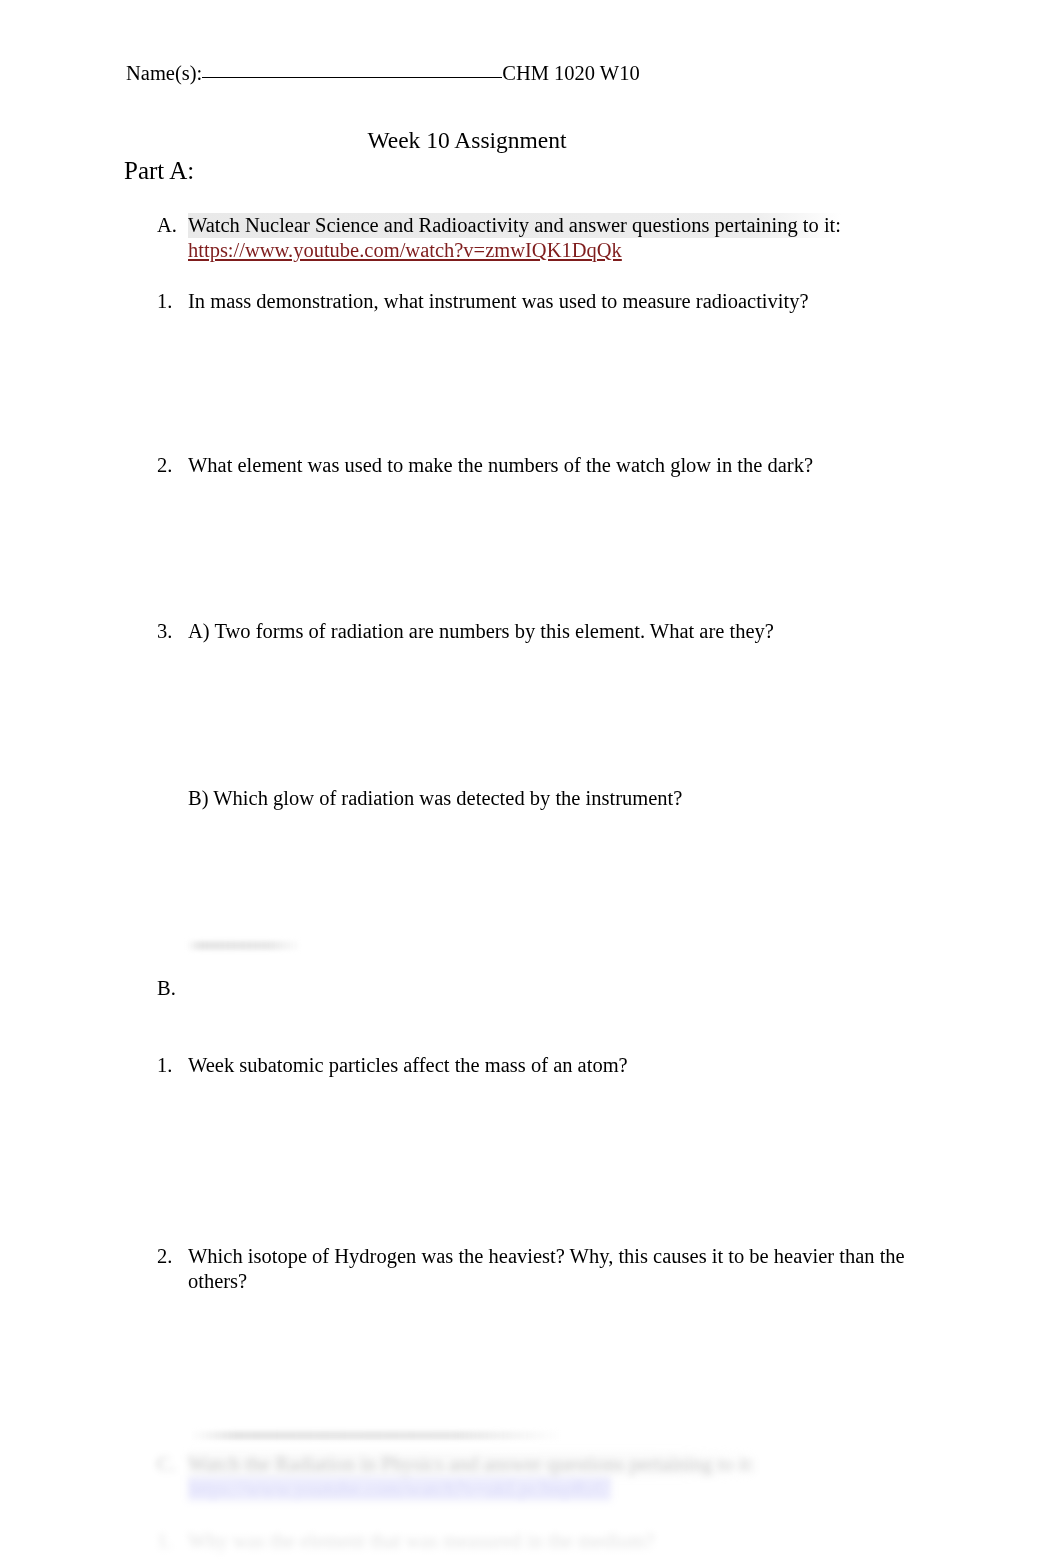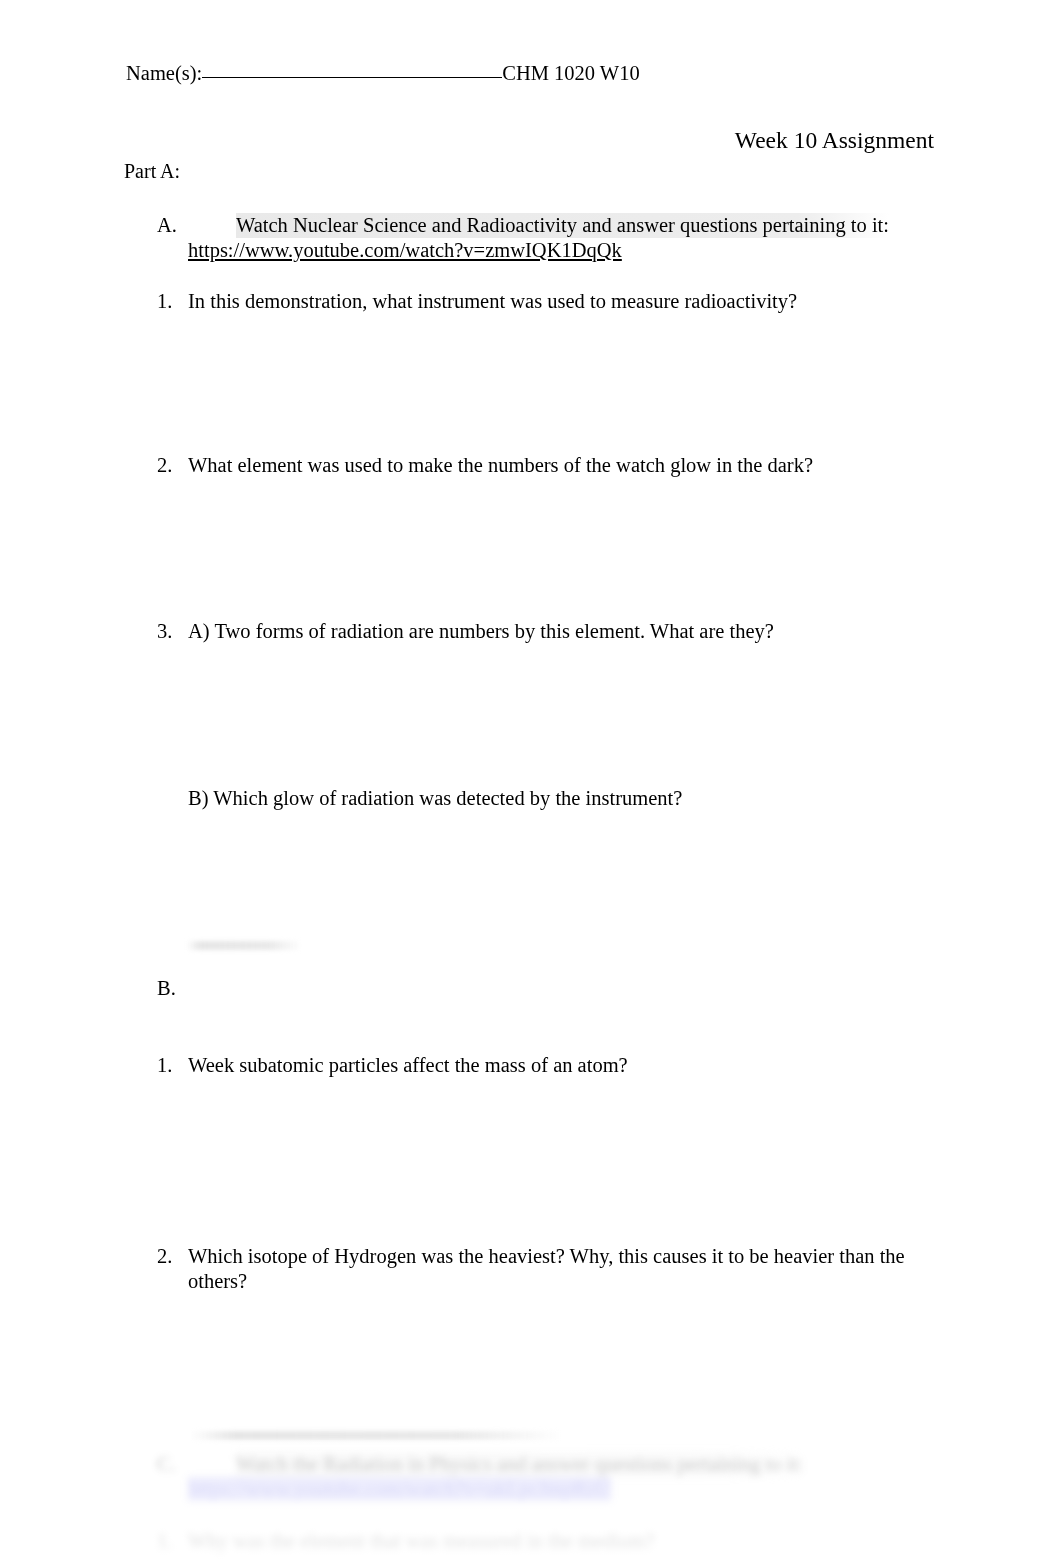--- a/index.html
+++ b/index.html
@@ -35,35 +35,35 @@
     vertical-align: 2px;
     margin: 0 0px;
   }
 
   
   .doc-title {
     position: absolute;
     left: 0;
     right: 0;
     top: 125px;
-    text-align: right;
+    text-align: center;
     font-size: 23.5px;
     line-height: 30px;
   }
   .doc-title .inner {
     display: inline-block;
     padding-right: 38px;
   }
 
   
   .part-heading {
     position: absolute;
     left: 124px;
     top: 155px;
-    font-size: 20px;
+    font-size: 25px;
     line-height: 32px;
   }
 
   
   .block {
     position: absolute;
     left: 157px;
     width: 800px;
   }
   .item {
@@ -86,25 +86,24 @@
   .line-text {
     display: block;
   }
   .hl {
     background: linear-gradient(90deg,
                 rgba(232,232,232,0.95) 0%,
                 rgba(235,235,235,0.9) 86%,
                 rgba(255,255,255,0) 100%);
     padding: 1px 0 2px 0;
     box-decoration-break: clone;
-    margin-left: 48px;
     -webkit-box-decoration-break: clone;
   }
   .url {
-    color: #000000;
+    color: #7f1d1d;
     display: inline-block;
   }
 
   
   .smudge {
     position: absolute;
     height: 9px;
     background: linear-gradient(90deg,
                 rgba(255,255,255,0) 0%,
                 rgba(226,226,226,0.85) 12%,
@@ -164,21 +163,21 @@
       <span class="body">
         <span class="line-text"><span class="hl">Watch Nuclear Science and Radioactivity and answer questions pertaining to it:</span></span>
         <span class="line-text"><a class="url" href="#">https://www.youtube.com/watch?v=zmwIQK1DqQk</a></span>
       </span>
     </div>
   </div>
 
   <div class="block" style="top:289px;">
     <div class="item">
       <span class="marker">1.</span>
-      <span class="body">In this demonstration, what instrument was used to measure radioactivity?</span>
+      <span class="body">In mass demonstration, what instrument was used to measure radioactivity?</span>
     </div>
   </div>
 
   <div class="block" style="top:453px;">
     <div class="item">
       <span class="marker">2.</span>
       <span class="body">What element was used to make the numbers of the watch glow in the dark?</span>
     </div>
   </div>
 

